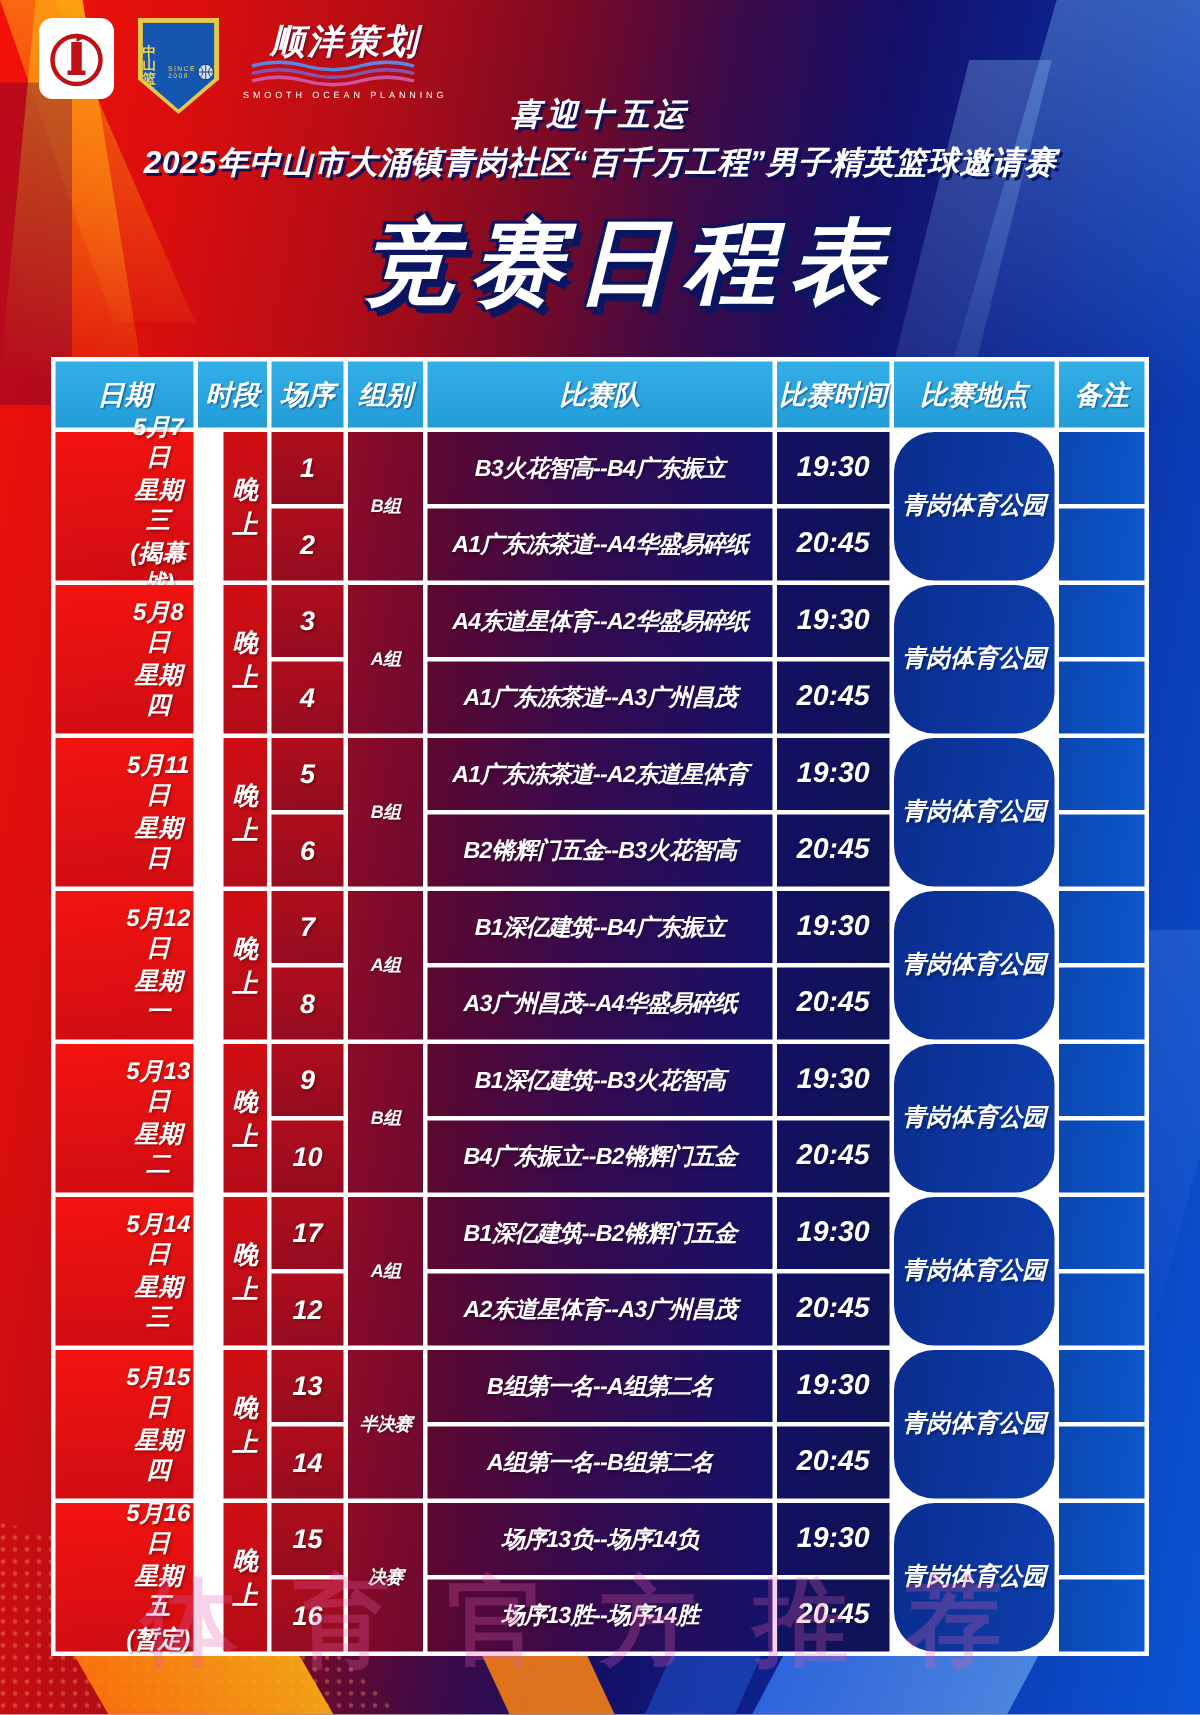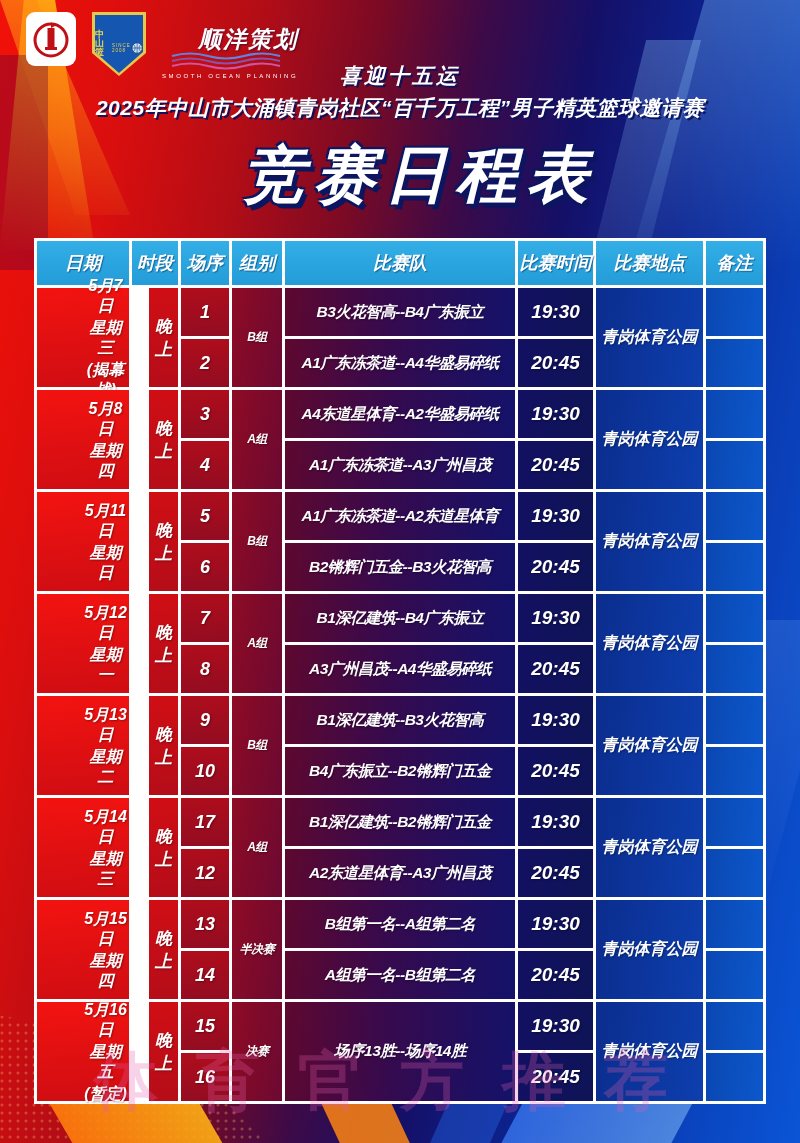--- a/index.html
+++ b/index.html
@@ -41,21 +41,21 @@
   .seal{width:50px;height:54px;background:#fff;border-radius:9px;display:flex;
     align-items:center;justify-content:center;}
   .shield{width:54px;height:64px;background:#e8c84a;
     clip-path:polygon(0 0,100% 0,100% 64%,50% 100%,0 64%);
     display:flex;align-items:center;justify-content:center;}
   .shield-in{width:48px;height:58px;background:#1557b0;
     clip-path:polygon(0 0,100% 0,100% 64%,50% 100%,0 64%);
     display:flex;flex-direction:row;align-items:center;padding-top:7px;box-sizing:border-box;}
   .shield-t1{color:#f2d24e;font-size:9px;font-weight:700;line-height:1;}
   .shield-t2{color:#f2d24e;font-size:4.5px;letter-spacing:1px;margin-top:2px;line-height:1;}
-  .planner{display:flex;flex-direction:column;align-items:flex-end;margin-top:16px;}
+  .planner{display:flex;flex-direction:column;align-items:center;margin-top:4px;}
   .planner-name{color:#fff;font-size:23px;font-weight:900;font-style:italic;
     letter-spacing:2px;text-shadow:1px 1px 2px rgba(0,0,60,.5);line-height:1;}
   .planner-sub{color:#fff;font-size:6px;letter-spacing:2.6px;margin-top:2px;}
 
   
   .sub1{position:absolute;top:62px;left:0;width:100%;text-align:center;
     color:#fff;font-size:21px;font-weight:900;font-style:italic;letter-spacing:3px;
     text-shadow:2px 2px 0 rgba(8,18,90,.95);}
   .sub2{position:absolute;top:94px;left:0;width:100%;text-align:center;white-space:nowrap;
     color:#fff;font-size:21px;font-weight:900;font-style:italic;letter-spacing:0.5px;
@@ -77,21 +77,21 @@
   .date{background:linear-gradient(175deg,#f31310,#cf0d13);
     flex-direction:column;gap:2px;font-size:16px;line-height:1.25;padding-left:45px;}
   .period{background:linear-gradient(175deg,#d00e14,#b50d19);font-size:17px;margin-left:17px;}
   .stage{background:linear-gradient(100deg,#8e0b24,#6c0932);font-size:12px;letter-spacing:-0.5px;}
   .stack{display:flex;flex-direction:column;gap:3px;background:#fff;}
   .stack .cell{flex:1;}
   .no{background:linear-gradient(175deg,#b00d1b,#920c22);font-size:18px;}
   .teams{background:linear-gradient(95deg,#5e082f 0%,#360a4e 45%,#13126a 100%);
     font-size:15.5px;letter-spacing:-0.5px;white-space:nowrap;}
   .time{background:linear-gradient(95deg,#131062,#0e1456);font-size:19px;}
-  .venue{background:linear-gradient(95deg,#0b2d8e,#0d3fae);font-size:16px;}
+  .venue{background:linear-gradient(95deg,#0b2d8e,#0d3fae);font-size:16px;border-radius:27px;}
   .note{background:linear-gradient(95deg,#0a47b2,#0c58cc);font-size:14px;}
 
   .watermark{position:absolute;top:1038px;left:0;width:100%;text-align:center;
     color:rgba(228,92,172,.28);font-size:64px;font-weight:700;letter-spacing:38px;
     white-space:nowrap;}
 </style>
 </head>
 <body>
 
 <div class="decor ray1"></div>
@@ -339,20 +339,21 @@
       <span>星期五</span>
       <span>(暂定)</span>
     </div>
     <div class="cell period">晚上</div>
     <div class="stack">
       <div class="cell no">15</div>
       <div class="cell no">16</div>
     </div>
     <div class="cell stage">决赛</div>
     <div class="stack">
+      <div class="cell teams">场序13负--场序14负</div>
       <div class="cell teams">场序13胜--场序14胜</div>
     </div>
     <div class="stack">
       <div class="cell time">19:30</div>
       <div class="cell time">20:45</div>
     </div>
     <div class="cell venue">青岗体育公园</div>
     <div class="stack">
       <div class="cell note"></div>
       <div class="cell note"></div>

